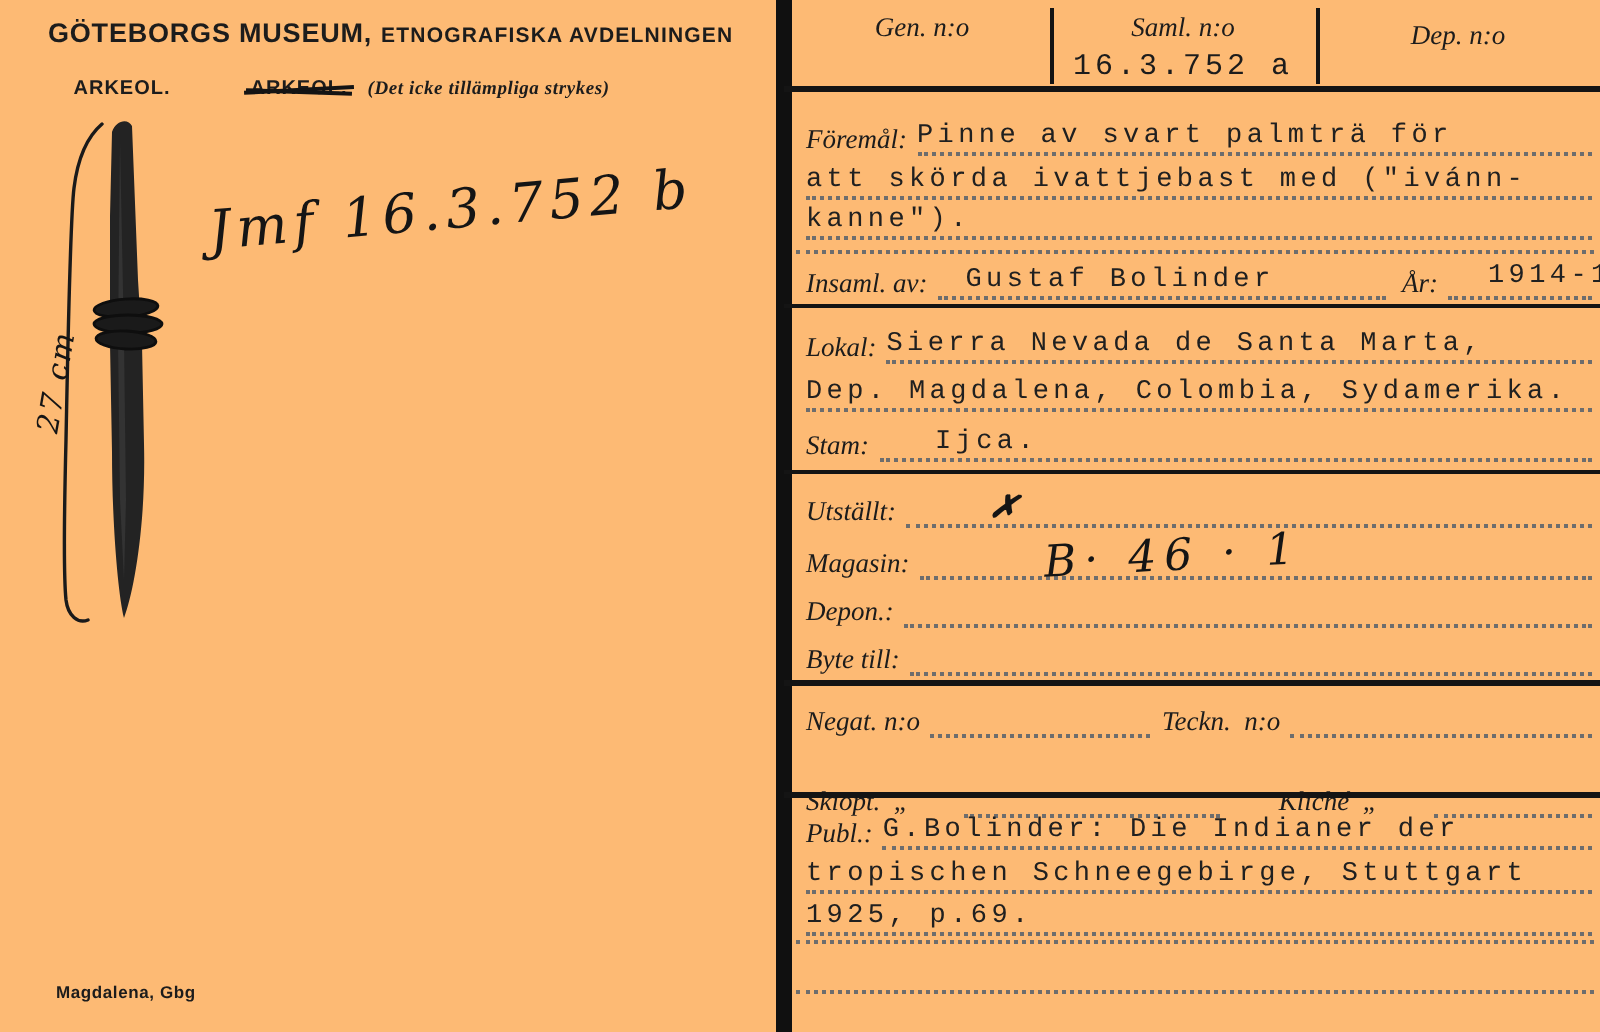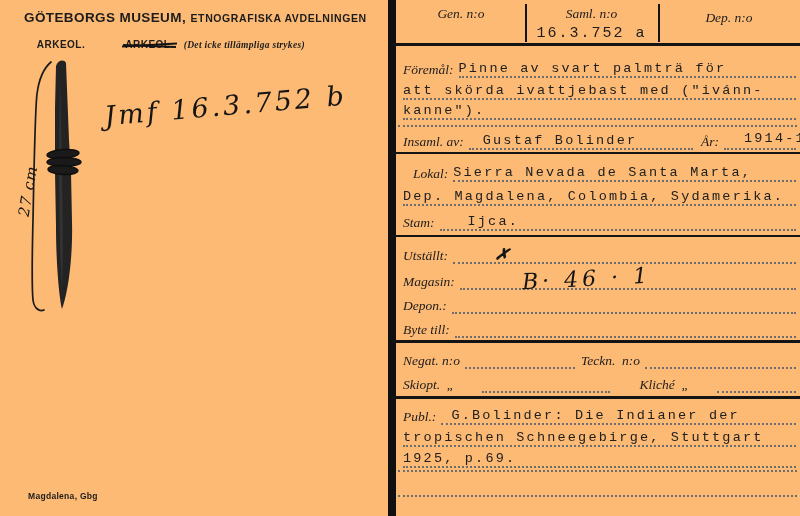--- a/index.html
+++ b/index.html
@@ -105,21 +105,21 @@
   <div class="dothr" style="top:125px;"></div>
 
   <div class="row" style="top:130px;height:20px;">
     <span class="lbl">Insaml. av:</span>
     <span class="dotfill"><span class="tw" style="margin-left:14px;">Gustaf Bolinder</span></span>
     <span class="lbl" style="padding-left:8px;">År:</span>
     <span class="dotfill ar-fill"><span class="tw ar-val">1914-15</span></span>
   </div>
   <div class="hline" style="top:152px;height:2px;"></div>
 
-  <div class="row" style="top:162px;height:20px;margin-left:10px;">
+  <div class="row" style="top:162px;height:20px;">
     <span class="lbl">Lokal:</span>
     <span class="dotfill"><span class="tw">Sierra Nevada de Santa Marta,</span></span>
   </div>
   <div class="row" style="top:186px;height:20px;">
     <span class="dotfill"><span class="tw">Dep. Magdalena, Colombia, Sydamerika.</span></span>
   </div>
   <div class="row" style="top:210px;height:21px;align-items:flex-end;">
     <span class="lbl">Stam:</span>
     <span class="dotfill"><span class="tw" style="margin-left:28px;">Ijca.</span></span>
   </div>
@@ -142,31 +142,31 @@
     <span class="dotfill"><span class="tw"></span></span>
   </div>
   <div class="hline" style="top:340px;height:2.5px;"></div>
 
   <div class="row" style="top:350px;height:19px;">
     <span class="lbl">Negat. n:o</span>
     <span class="dotfill" style="flex:0 0 110px;"><span class="tw"></span></span>
     <span class="lbl" style="padding-left:6px;">Teckn.  n:o</span>
     <span class="dotfill"><span class="tw"></span></span>
   </div>
-  <div class="row" style="top:374px;height:19px;gap:23px;">
+  <div class="row" style="top:390px;height:19px;gap:23px;">
     <span class="lbl">Skiopt.  „</span>
     <span class="dotfill" style="flex:0 0 128px;"><span class="tw"></span></span>
     <span class="lbl" style="padding-left:6px;">Kliché  „</span>
     <span class="dotfill"><span class="tw"></span></span>
   </div>
   <div class="hline" style="top:396px;height:2.5px;"></div>
 
   <div class="row" style="top:404px;height:21px;">
     <span class="lbl">Publ.:</span>
-    <span class="dotfill"><span class="tw" style="margin-left:10px;">G.Bolinder: Die Indianer der</span></span>
+    <span class="dotfill"><span class="tw" style="">G.Bolinder: Die Indianer der</span></span>
   </div>
   <div class="row" style="top:426px;height:21px;">
     <span class="dotfill"><span class="tw">tropischen Schneegebirge, Stuttgart</span></span>
   </div>
   <div class="row" style="top:447px;height:21px;">
     <span class="dotfill"><span class="tw">1925, p.69.</span></span>
   </div>
   <div class="dothr" style="top:470px;"></div>
   <div class="dothr" style="top:495px;"></div>
 

